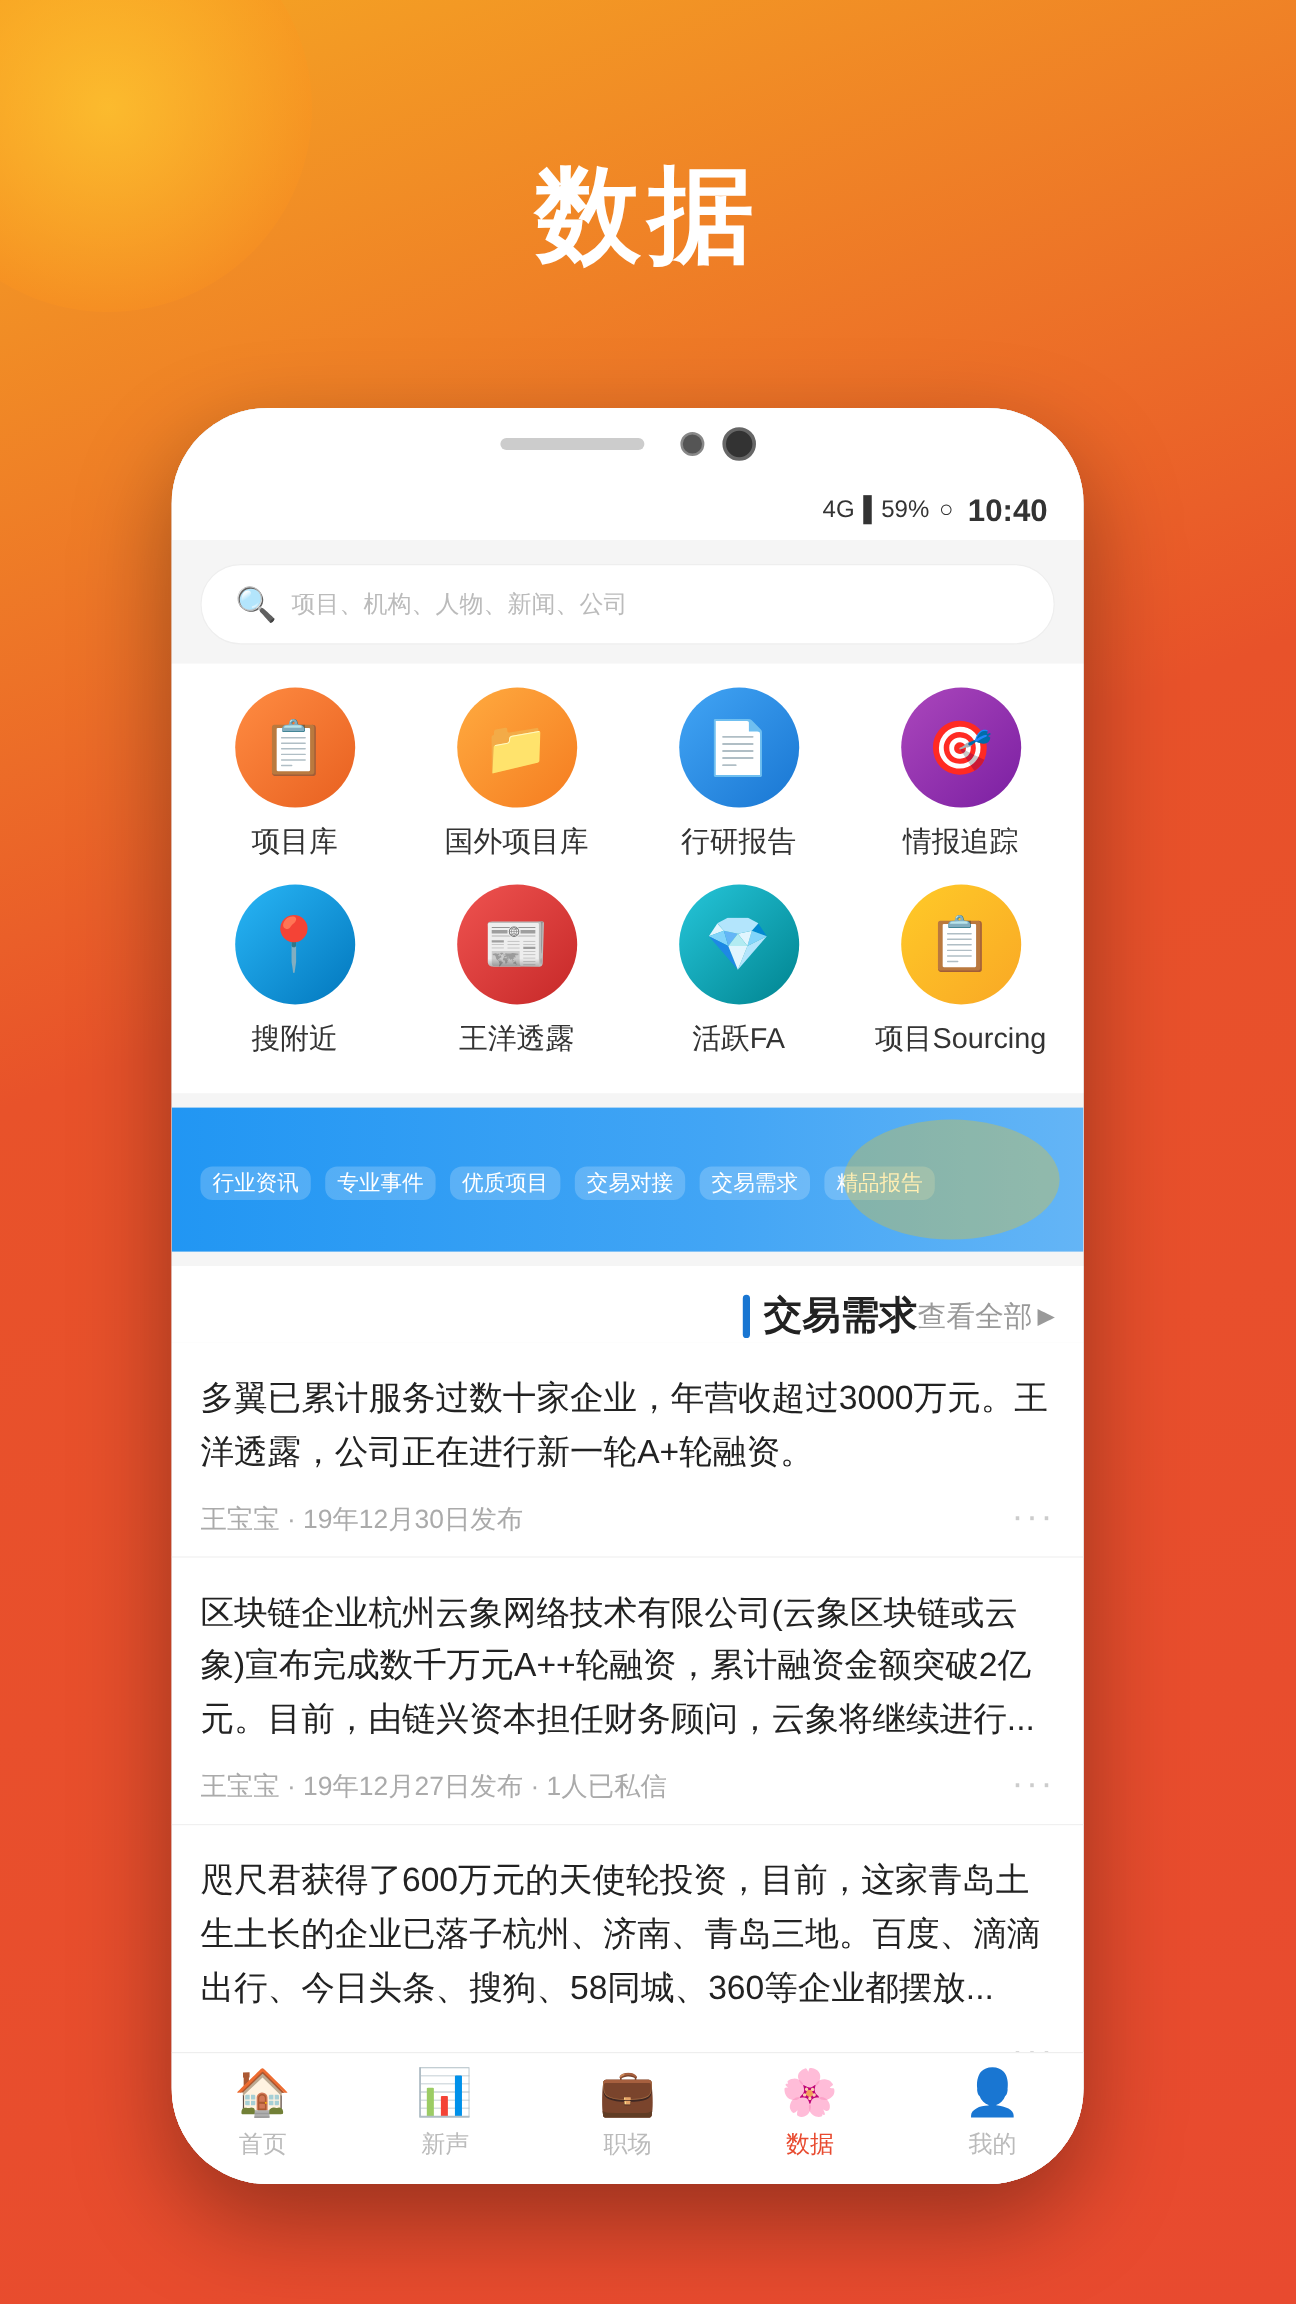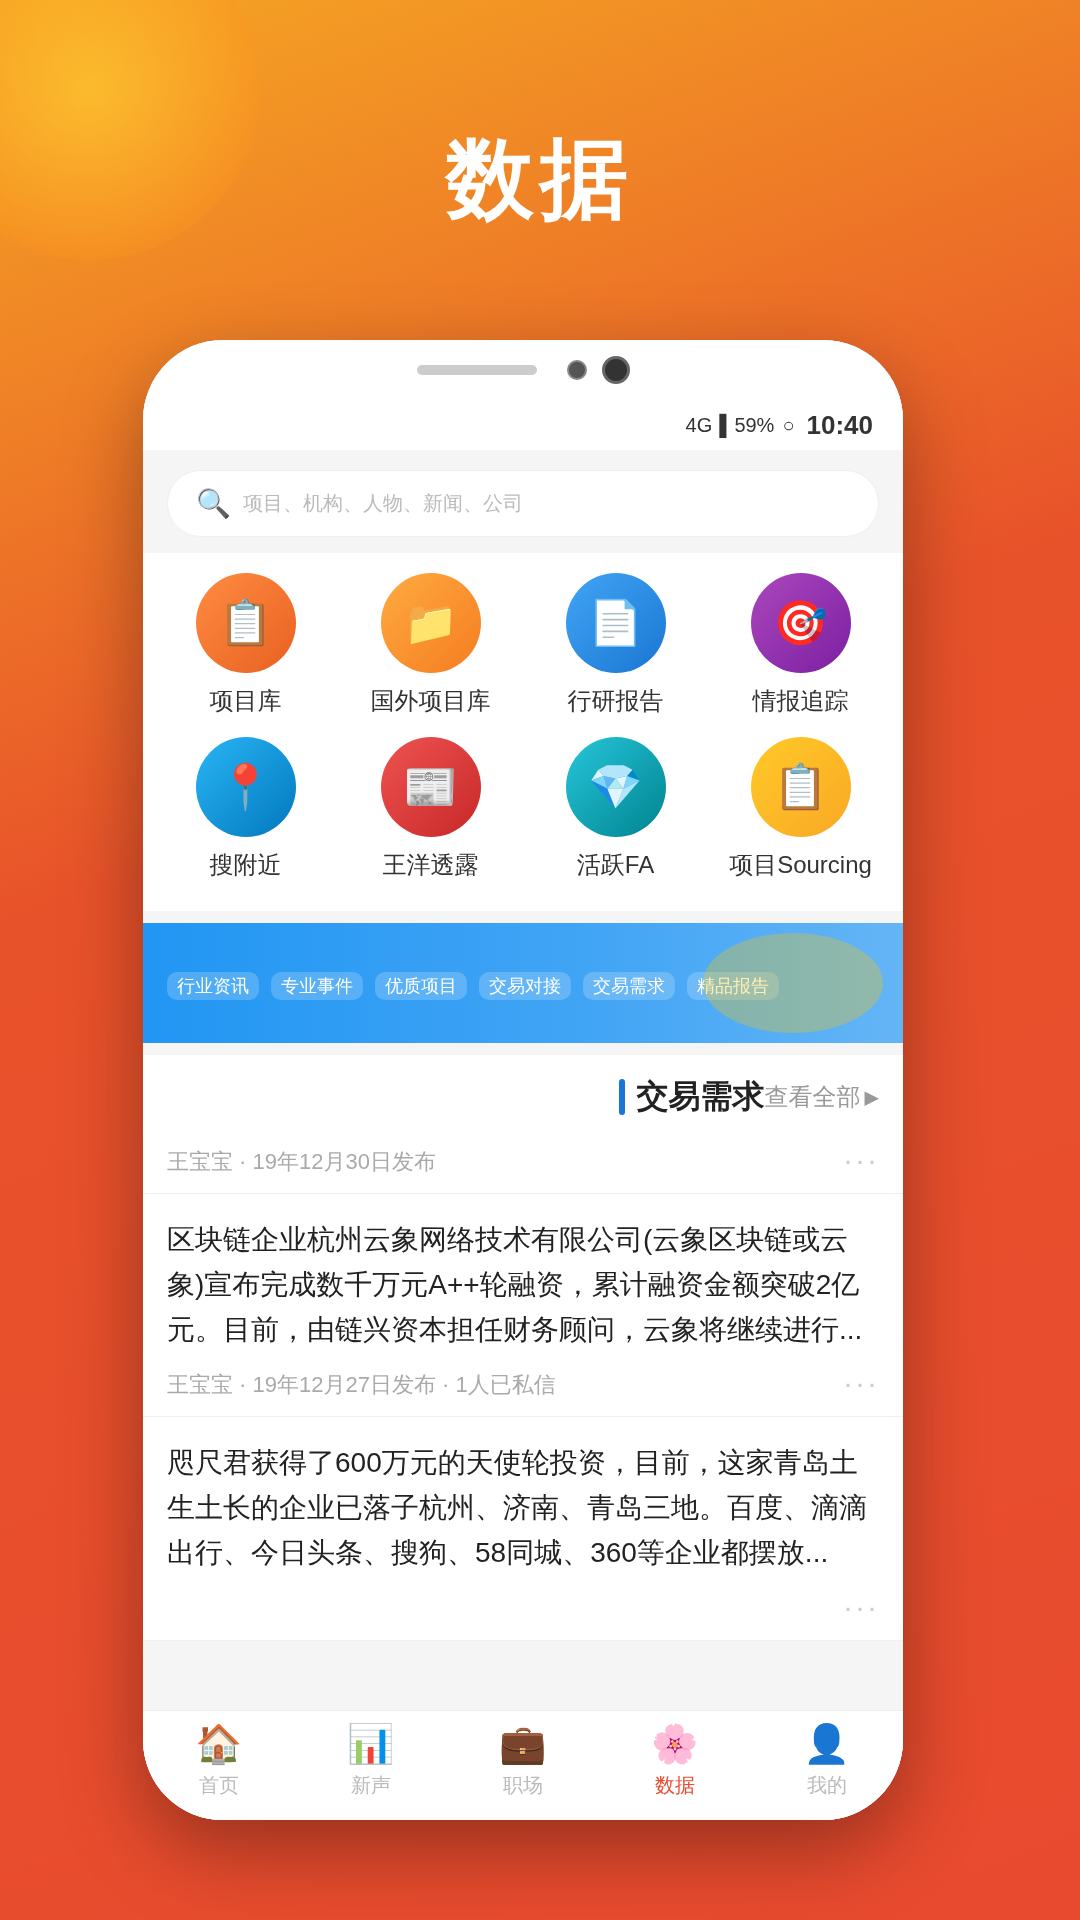--- a/index.html
+++ b/index.html
@@ -466,20 +466,21 @@
         </div>
         <div class="section-more">
           <span>查看全部</span>
           <span>▶</span>
         </div>
       </div>
 
       <div class="news-list">
 
         <div class="news-item">
+          <div class="news-text">多翼已累计服务过数十家企业，年营收超过3000万元。王洋透露，公司正在进行新一轮A+轮融资。</div>
           <div class="news-meta">
             <span>王宝宝 · 19年12月30日发布</span>
             <span class="news-meta-dots">···</span>
           </div>
         </div>
 
         <div class="news-item">
           <div class="news-text">区块链企业杭州云象网络技术有限公司(云象区块链或云象)宣布完成数千万元A++轮融资，累计融资金额突破2亿元。目前，由链兴资本担任财务顾问，云象将继续进行...</div>
           <div class="news-meta">
             <span>王宝宝 · 19年12月27日发布 · 1人已私信</span>

